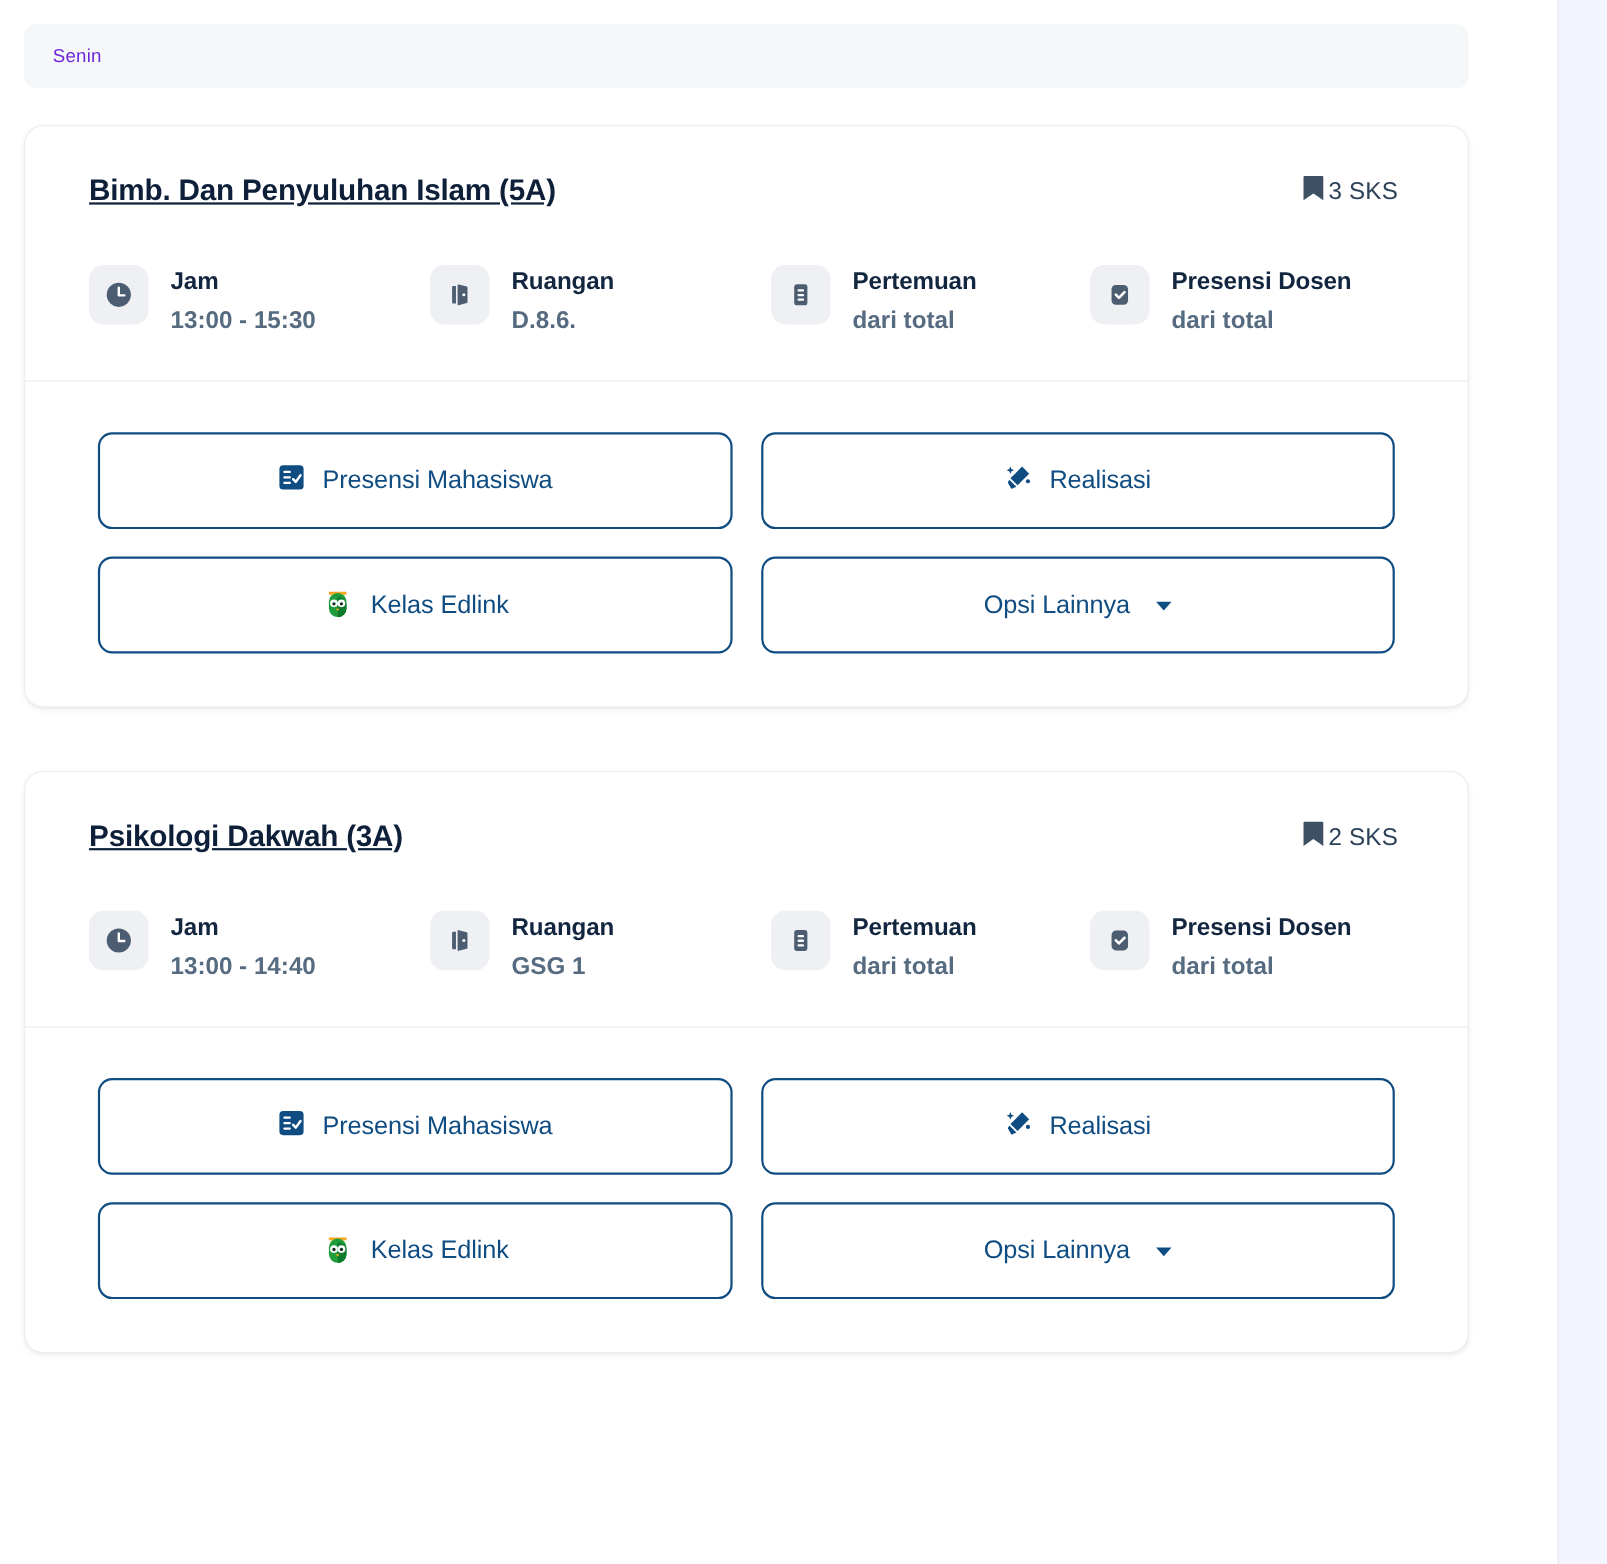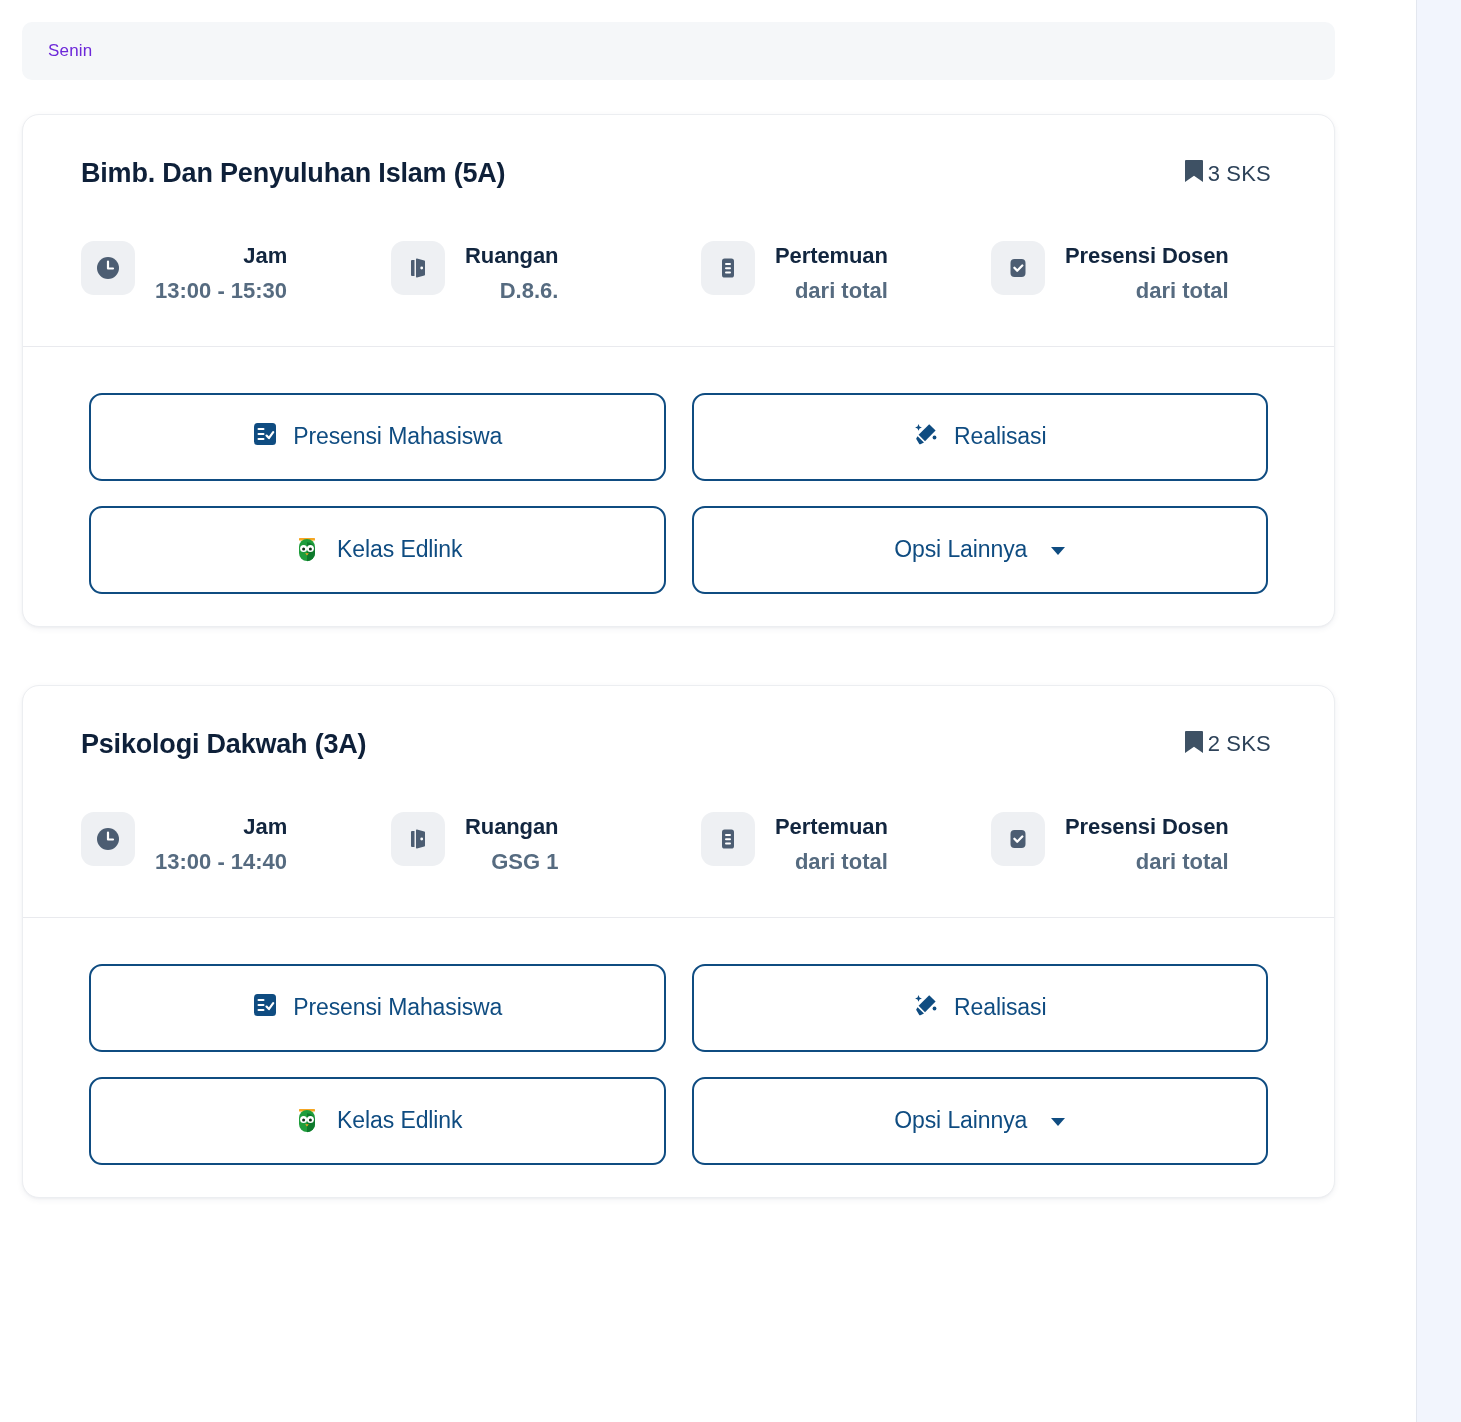--- a/index.html
+++ b/index.html
@@ -76,20 +76,21 @@
     align-items: flex-start;
     justify-content: space-between;
   }
 
   .course-title {
     font-size: 27px;
     font-weight: bold;
     color: #0e2039;
     letter-spacing: -0.2px;
     line-height: 1.2;
+    text-decoration: underline;
   }
 
   .sks-badge {
     display: flex;
     align-items: center;
     gap: 4px;
     padding-top: 2px;
     padding-right: 5px;
   }
   .sks-text {
@@ -97,21 +98,20 @@
     color: #2d4259;
     font-weight: normal;
     letter-spacing: 0.2px;
   }
 
   
   .info-grid {
     display: grid;
     grid-template-columns: 310px 310px 290px 1fr;
     margin-top: 50px;
-    text-align: right;
   }
 
   .info-item {
     display: flex;
     align-items: flex-start;
     gap: 20px;
   }
 
   .icon-tile {
     width: 54px;
@@ -144,21 +144,21 @@
 
   
   .card-divider {
     height: 1px;
     background: #e9eaee;
     width: 100%;
   }
 
   
   .actions {
-    padding: 46px 66px 32px 66px;
+    padding: 46px 66px 48px 66px;
     display: grid;
     grid-template-columns: 1fr 1fr;
     gap: 25px 26px;
   }
 
   .action-btn {
     height: 88px;
     border: 2px solid #0f4c81;
     border-radius: 13px;
     background: #ffffff;

